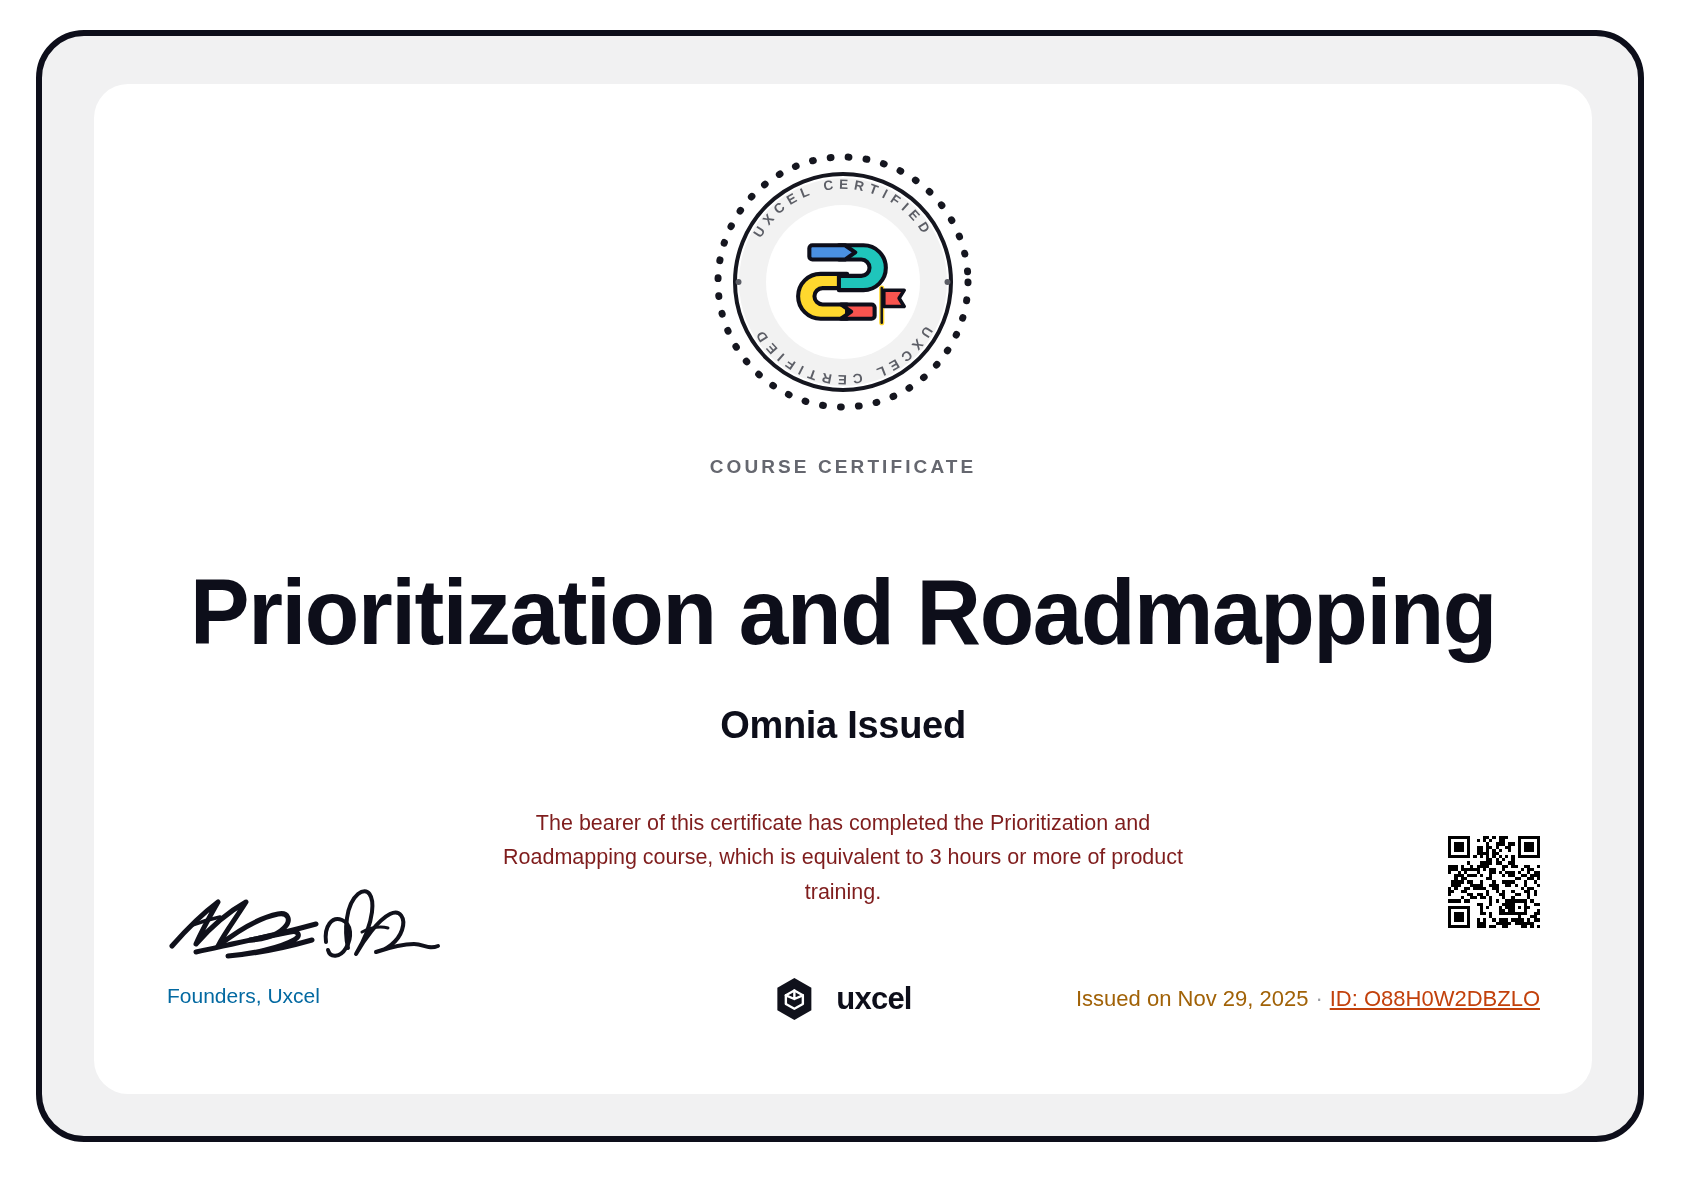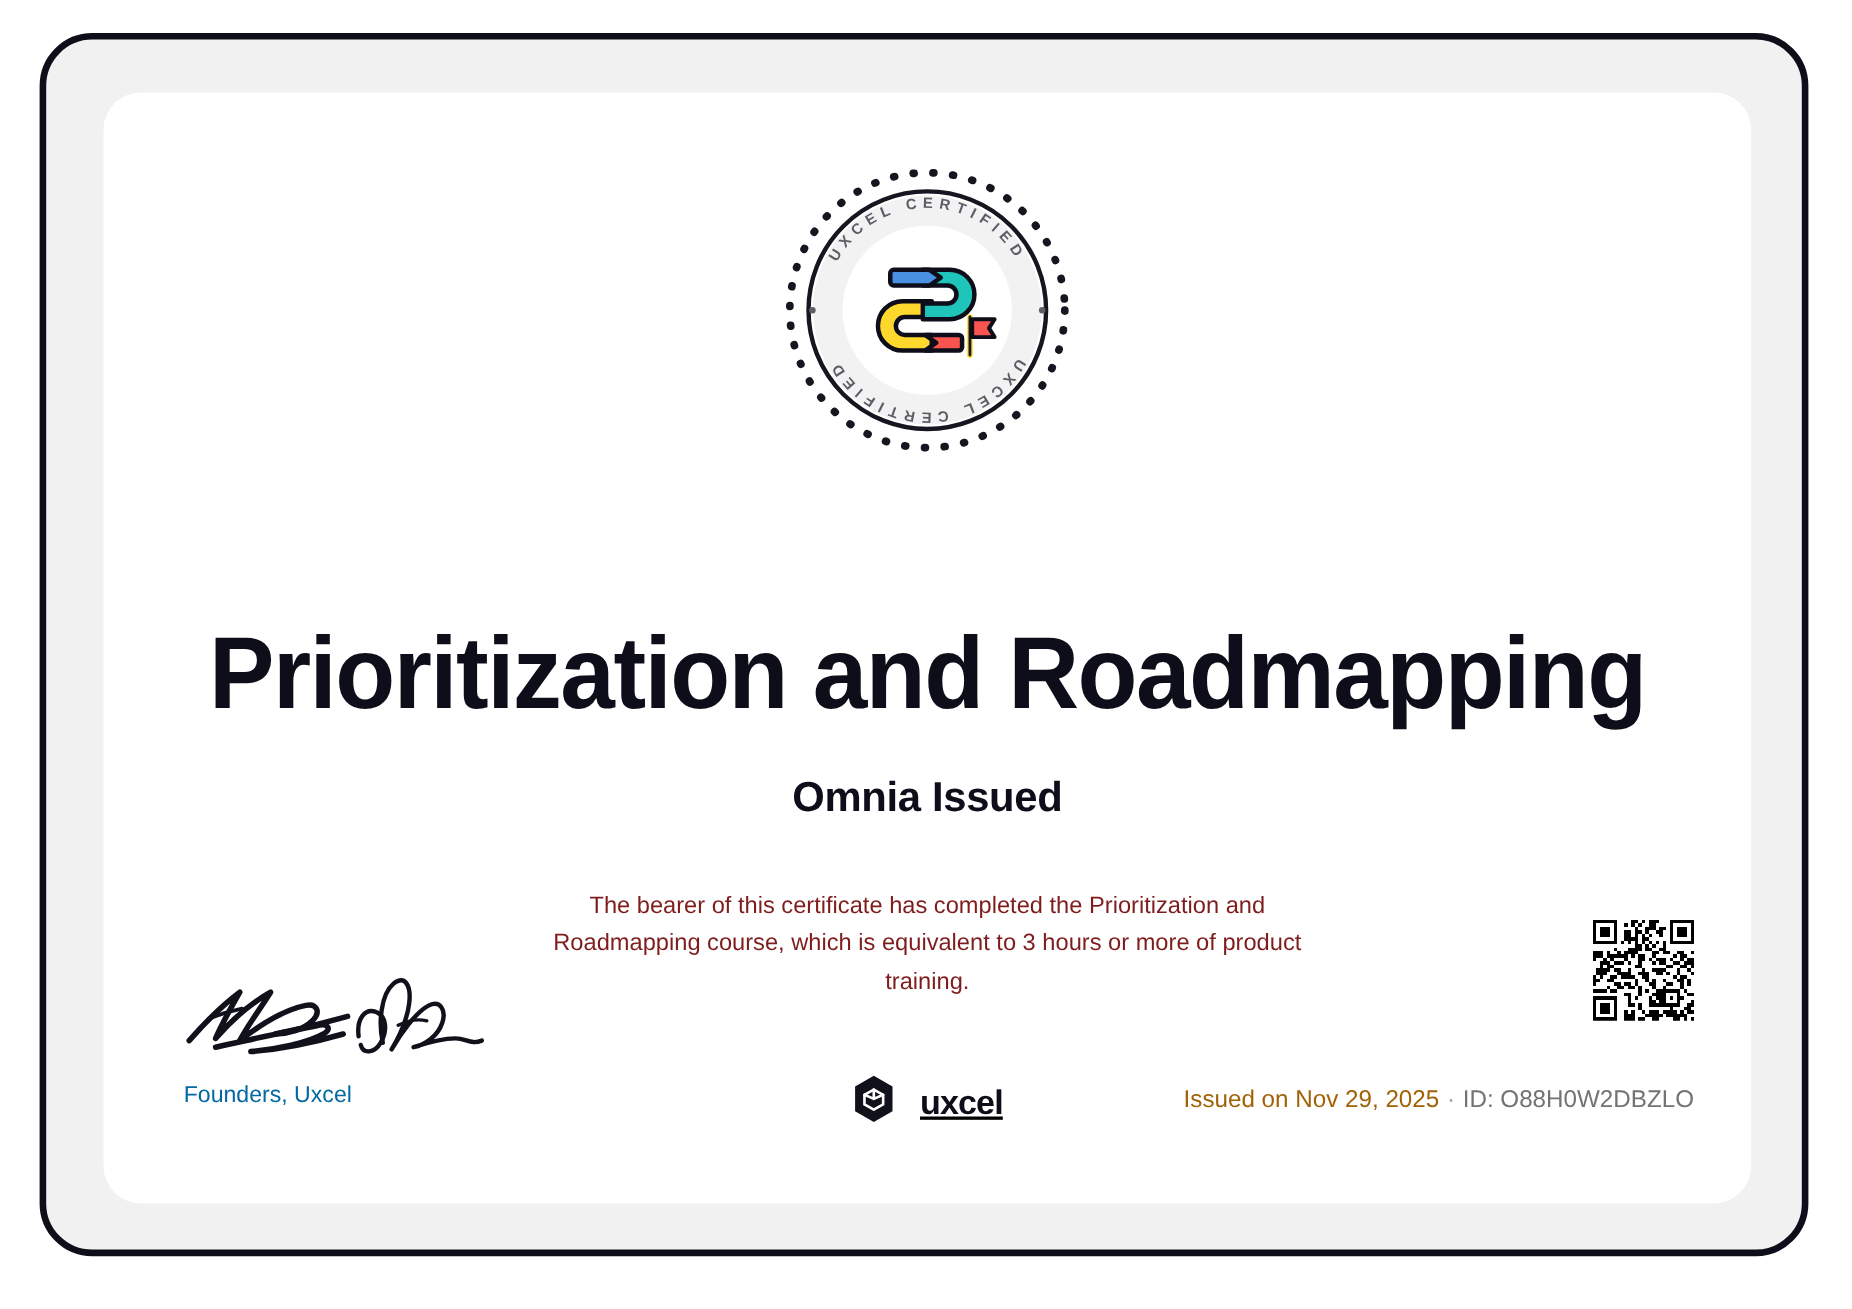--- a/index.html
+++ b/index.html
@@ -119,43 +119,42 @@
     color: #0369a1;
   }
 
   
   .brand {
     position: absolute;
     left: 50%;
     transform: translateX(-50%);
     top: 893px;
     display: flex;
-    align-items: flex-end;
+    align-items: center;
     gap: 22px;
-    text-decoration: underline;
   }
   .brand-mark { width: 40px; height: 44px; display:block; }
   .brand-word {
     font-size: 31px;
     font-weight: 700;
     letter-spacing: -0.8px;
     color: #0d0e1a;
   }
 
   
   .issue-meta {
     position: absolute;
     right: 52px;
     top: 902px;
     font-size: 22px;
     white-space: nowrap;
   }
   .issue-date { color: #a16207; }
   .issue-dot  { color: #9a9ca3; padding: 0 7px; }
-  .issue-id   { color: #737373; }
+  .issue-id   { color: #c2410c; text-decoration: underline; }
 
   
   .qr {
     position: absolute;
     right: 52px;
     top: 752px;
     width: 92px;
     height: 92px;
   }
   .qr canvas, .qr svg { display:block; }
@@ -206,20 +205,21 @@
                    L 134 172 L 144 165 Z" fill="#f9544f" stroke="#0d0e1a" stroke-width="4" stroke-linejoin="round"></path>
 
           <line x1="174" y1="142" x2="174" y2="176" stroke="#ffd82e" stroke-width="5" stroke-linecap="round"></line>
           <line x1="174" y1="142" x2="174" y2="176" stroke="#0d0e1a" stroke-width="2.5" stroke-linecap="round" opacity="0.95"></line>
 
           <path d="M 176 144 L 196 144 L 191 152 L 196 160 L 176 160 Z" fill="#f9544f" stroke="#0d0e1a" stroke-width="3.5" stroke-linejoin="round"></path>
         </g>
       </svg>
     </div>
 
+    <div class="kicker kicker-course">COURSE CERTIFICATE</div>
 
     <h1 class="cert-title">Prioritization and Roadmapping</h1>
 
 
     <div class="recipient">Omnia Issued</div>
 
     <p class="blurb">The bearer of this certificate has completed the Prioritization and Roadmapping course, which is equivalent to 3 hours or more of product training.</p>
 
     <div class="sign-area">
       <svg width="290" height="90" viewBox="0 0 290 90">

